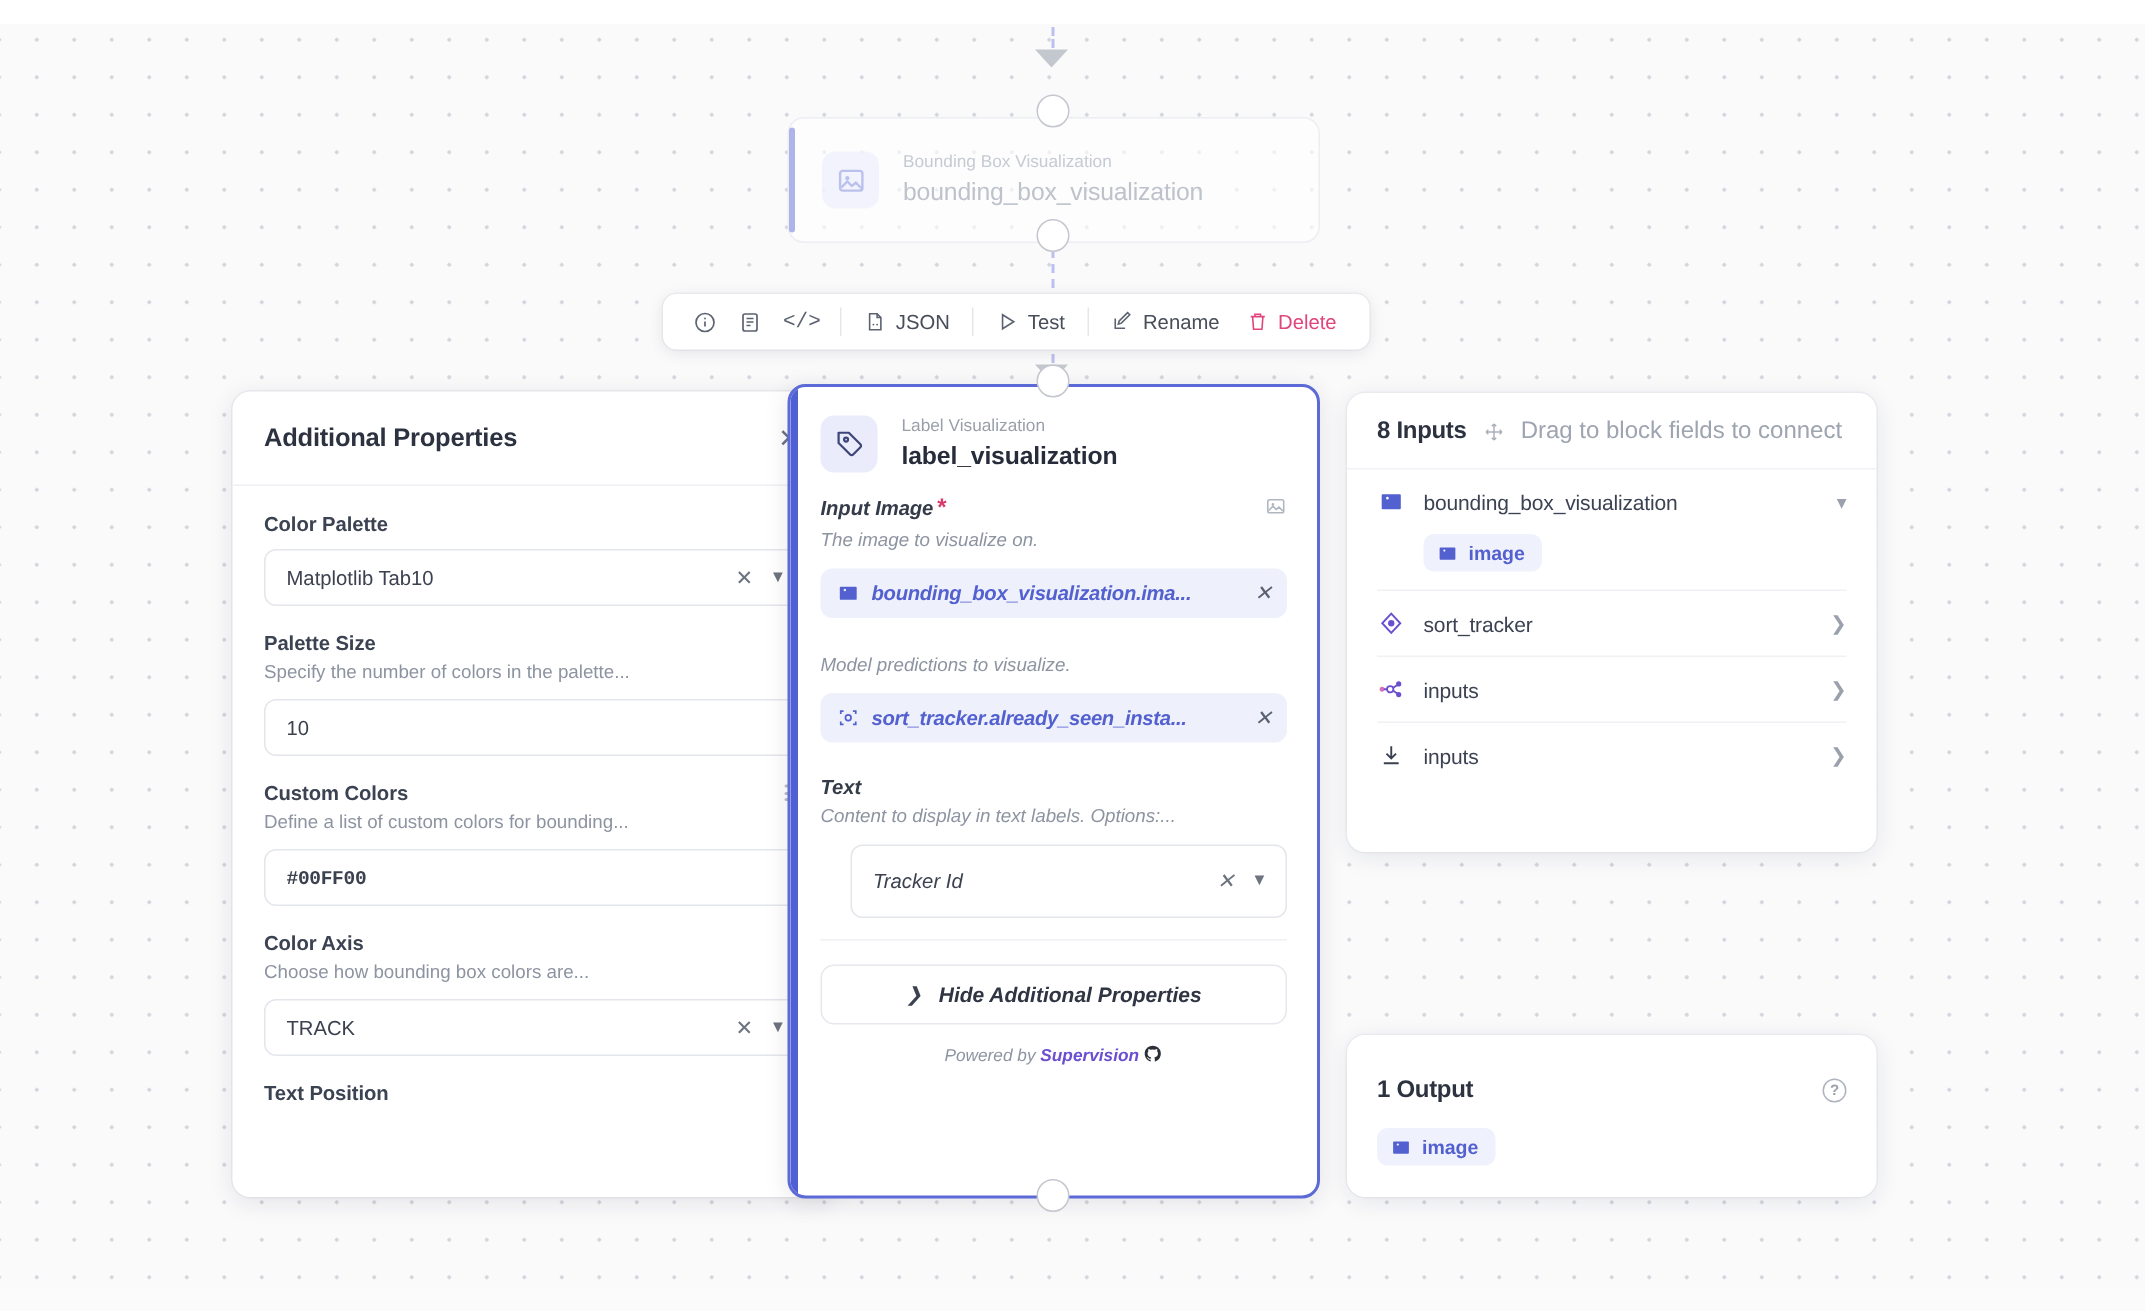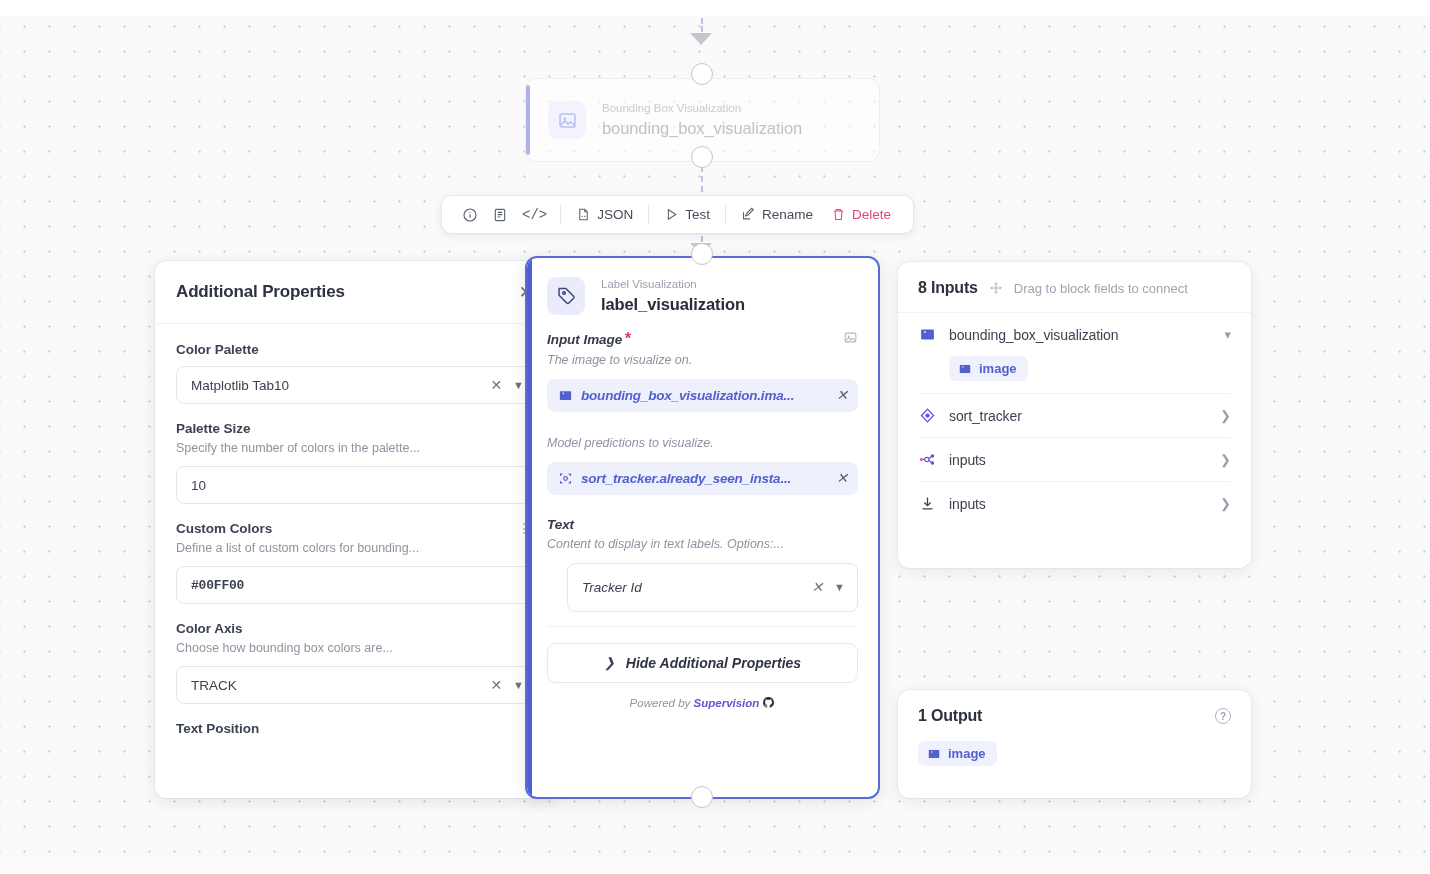--- a/index.html
+++ b/index.html
@@ -312,21 +312,21 @@
     z-index: 20;
     overflow: hidden;
   }
   #inputs-head {
     display: flex; align-items: center;
     padding: 17px 20px 15px 20px;
     gap: 11px;
     border-bottom: 1px solid #f0f1f4;
   }
   #inputs-head .title { font-size: 16px; font-weight: bold; color: #2c3240; letter-spacing: -.2px; }
-  #inputs-head .hint { font-size: 13px; color: #9ea4b0; }
+  #inputs-head .hint { font-size: 16px; color: #9ea4b0; }
   .in-row {
     display: flex; align-items: center;
     padding: 13px 20px 13px 21px;
     gap: 13px;
     cursor: pointer;
   }
   .in-row .nm { flex: 1; font-size: 14px; color: #3b4252; letter-spacing: -.1px; }
   .in-row .chev { color: #9aa1ad; font-size: 13px; }
   .in-sub { padding: 0 20px 12px 51px; }
   .pill {
@@ -343,21 +343,21 @@
   #output-panel {
     position: absolute;
     left: 898px; top: 690px;
     width: 353px; height: 108px;
     background: #fff;
     border-radius: 12px;
     box-shadow: 0 3px 16px rgba(25,30,50,.09), 0 0 0 1px rgba(30,35,60,.045);
     z-index: 20;
     padding: 17px 20px;
   }
-  #output-head { display: flex; align-items: center; justify-content: space-between; }
+  #output-head { display: flex; align-items: center; justify-content: space-between; margin-top: 11px; }
   #output-head .title { font-size: 16px; font-weight: bold; color: #2c3240; letter-spacing: -.2px; }
   .help-circle {
     width: 16px; height: 16px; border-radius: 50%;
     border: 1.3px solid #aeb4bf; color: #9aa1ad;
     font-size: 10px; display: flex; align-items: center; justify-content: center;
     cursor: pointer; font-weight: bold;
   }
   #output-panel .pill { margin-top: 16px; }
 
   svg { display: block; }

